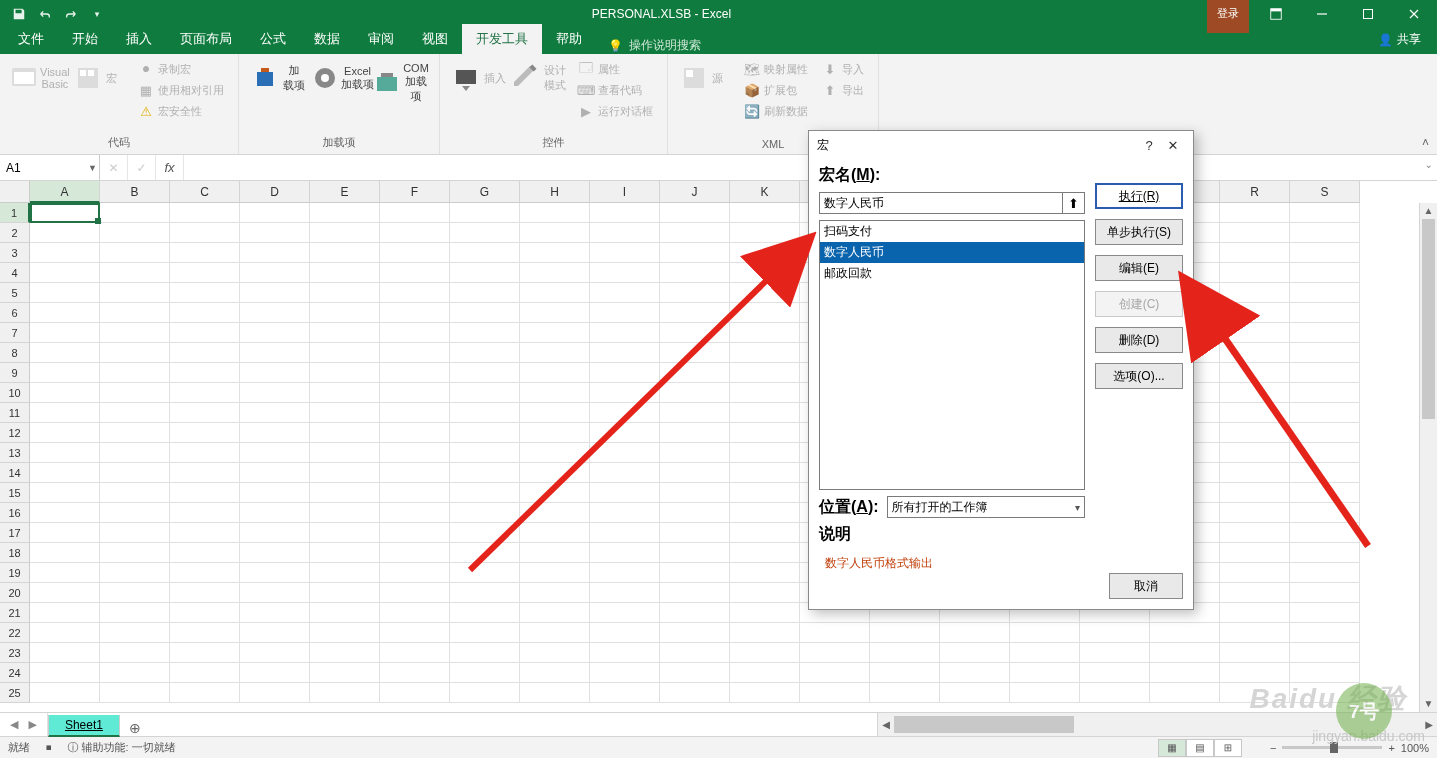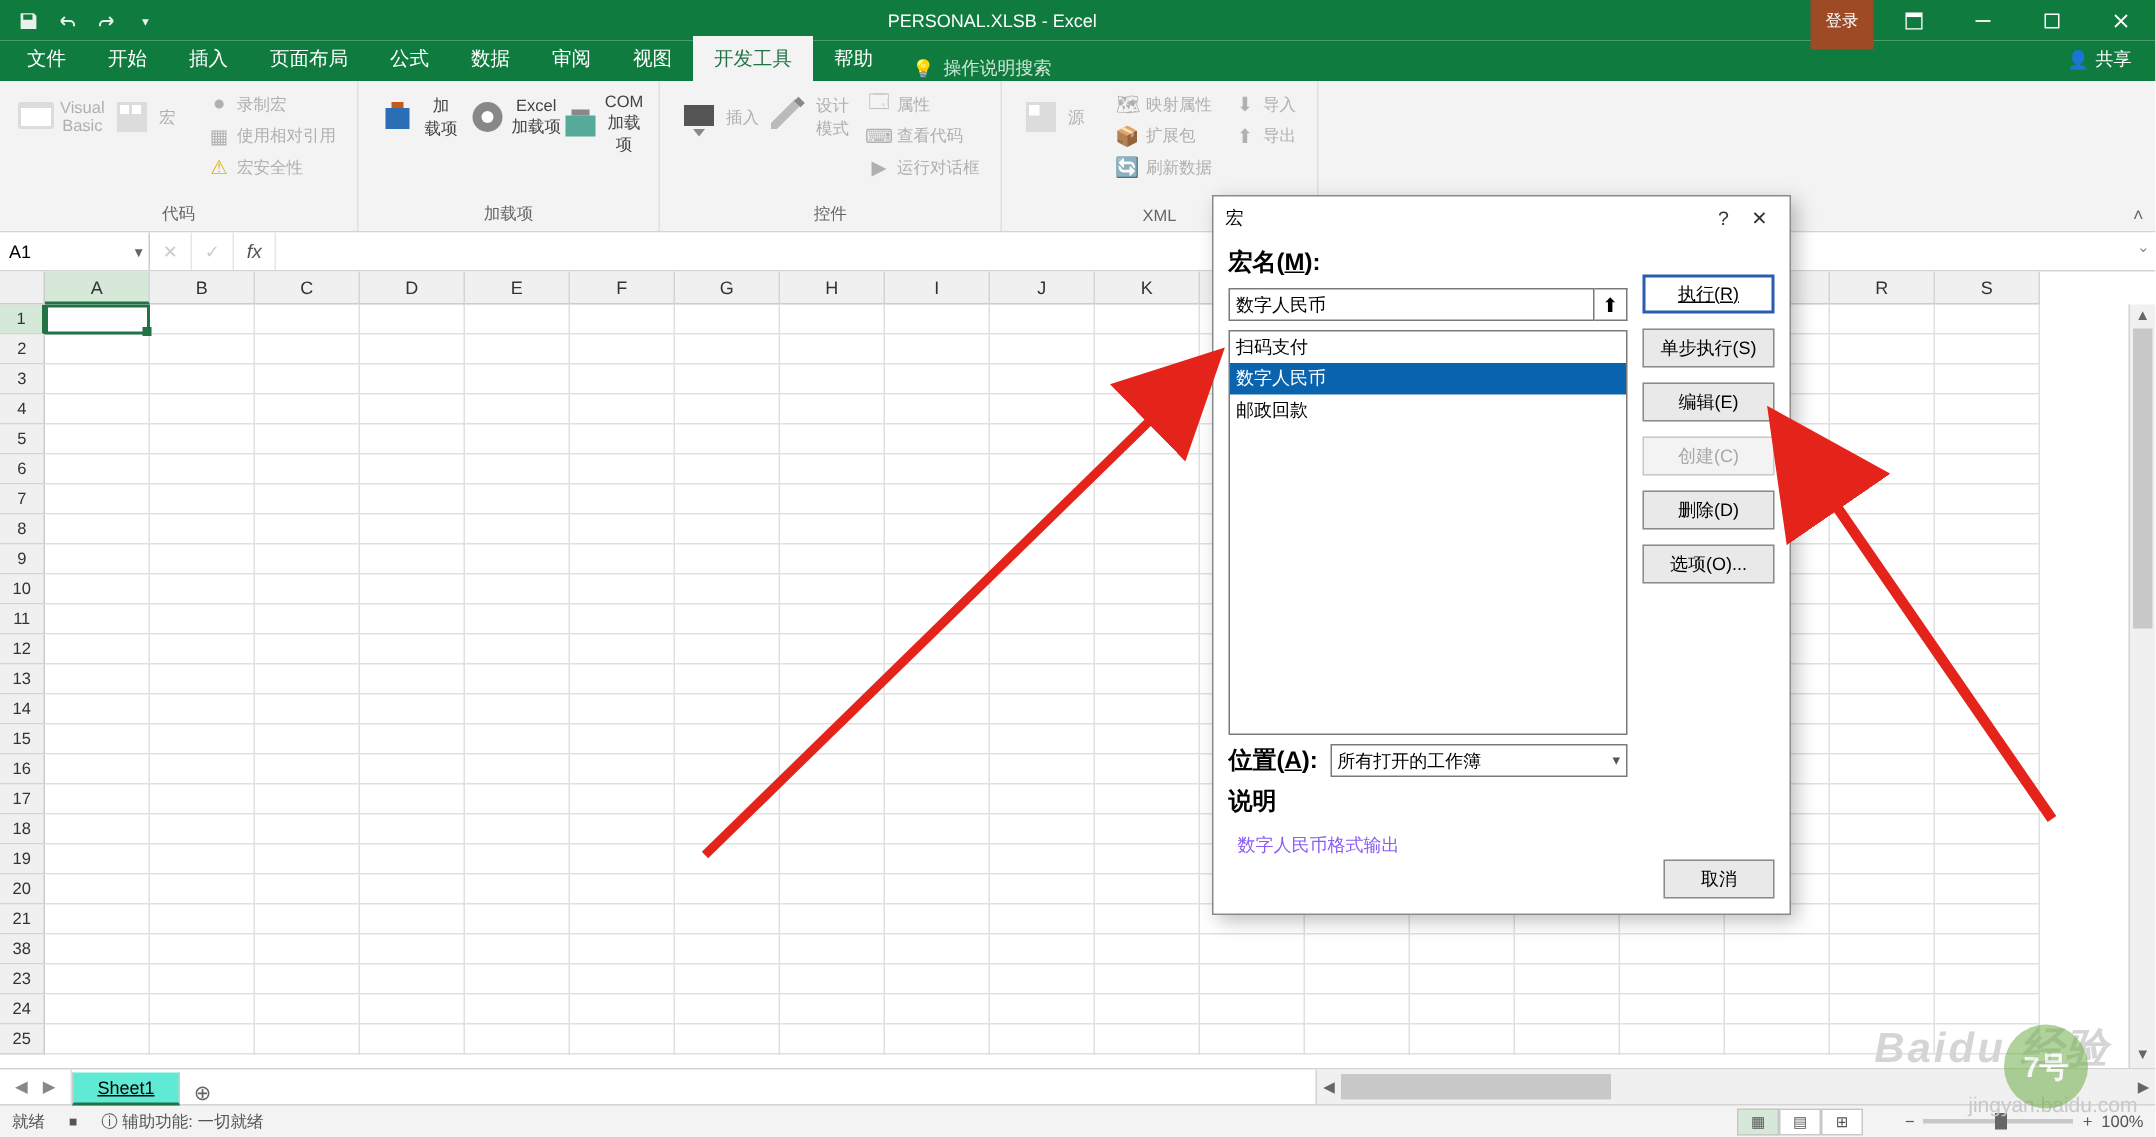--- a/index.html
+++ b/index.html
@@ -92,21 +92,21 @@
 .dlg-label u { text-decoration:underline; }
 .name-row { display:flex; }
 .name-input { flex:1; border:1px solid #7a7a7a; height:22px; padding:0 4px; display:flex; align-items:center; }
 .name-go { width:22px; height:22px; border:1px solid #7a7a7a; border-left:none; display:flex; align-items:center; justify-content:center; font-size:13px; }
 .macro-list { border:1px solid #7a7a7a; height:270px; overflow:auto; background:#fff; }
 .macro-item { padding:2px 4px; }
 .macro-item.sel { background:#0a64ad; color:#fff; }
 .loc-row { display:flex; align-items:center; gap:8px; }
 .loc-sel { flex:1; border:1px solid #7a7a7a; height:22px; display:flex; align-items:center; padding:0 4px; position:relative; }
 .loc-sel::after { content:'▾'; position:absolute; right:4px; color:#555; font-size:10px; }
-.desc { padding:4px 2px 0 6px; color:#8b5cf6; font-size:12px; min-height:48px; }
+.desc { padding:4px 2px 0 6px; color:#c2410c; font-size:12px; min-height:48px; }
 .dlg-right { width:88px; display:flex; flex-direction:column; gap:10px; padding-top:18px; }
 .dlg-btn { height:26px; border:1px solid #8a8a8a; background:#e9e9e9; display:flex; align-items:center; justify-content:center; font-size:12px; }
 .dlg-btn.primary { border:2px solid #2a5db0; background:#fff; }
 .dlg-btn.disabled { color:#a8a8a8; border-color:#c9c9c9; background:#f3f3f3; }
 .dlg-cancel { margin-top:auto; align-self:flex-end; width:74px; }
 
 
 .arrow { position:absolute; z-index:60; pointer-events:none; }
 
 
@@ -389,21 +389,21 @@
       <div class="rh">12</div>
       <div class="rh">13</div>
       <div class="rh">14</div>
       <div class="rh">15</div>
       <div class="rh">16</div>
       <div class="rh">17</div>
       <div class="rh">18</div>
       <div class="rh">19</div>
       <div class="rh">20</div>
       <div class="rh">21</div>
-      <div class="rh">38</div>
+      <div class="rh">22</div>
       <div class="rh">23</div>
       <div class="rh">24</div>
       <div class="rh">25</div>
     </div>
   <div class="cells" id="cells">
     <div class="active-cell"></div>
   <div class="cell-row">
         <div class="cell"></div>
         <div class="cell"></div>
         <div class="cell"></div>

